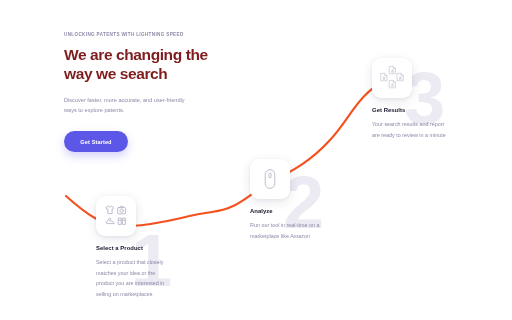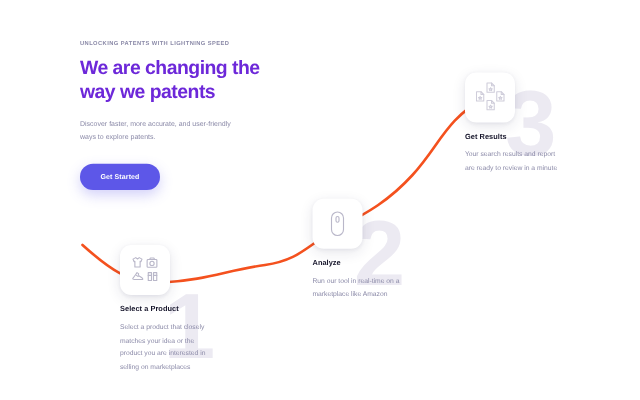--- a/index.html
+++ b/index.html
@@ -57,21 +57,21 @@
     color: #8b8aa8;
     text-transform: uppercase;
     margin: 0 0 9px 0;
     white-space: nowrap;
   }
   .headline {
     font-size: 15.5px;
     font-weight: 700;
     letter-spacing: -0.4px;
     line-height: 1.22;
-    color: #6d28d9;
+    color: #7f1d1d;
     margin: 0 0 11px 0;
   }
   .headline .ln { display: block; }
   .subcopy {
     font-size: 5.6px;
     line-height: 1.85;
     color: #8b8aa8;
     margin: 0 0 14px 0;
     max-width: 140px;
   }
@@ -148,21 +148,21 @@
   <svg class="curve-layer" viewBox="0 0 512 320" width="512" height="320" fill="none">
     <path d="M66 196 C 86 214, 104 228, 130 226 C 166 224, 182 216, 212 212
              C 240 208, 246 196, 268 184 C 292 171, 310 162, 330 140
              C 352 116, 356 96, 388 78" stroke="#f4511e" stroke-width="2.1" stroke-linecap="round" fill="none"></path>
   </svg>
 
   <div class="hero">
     <p class="eyebrow">UNLOCKING PATENTS WITH LIGHTNING SPEED</p>
     <h1 class="headline">
       <span class="ln">We are changing the</span>
-      <span class="ln">way we patents</span>
+      <span class="ln">way we search</span>
     </h1>
     <p class="subcopy">
       <span class="ln">Discover faster, more accurate, and user-friendly</span>
       <span class="ln">ways to explore patents.</span>
     </p>
     <button class="cta">Get Started</button>
   </div>
 
   <div class="step step-1">
     <div class="icon-card">

